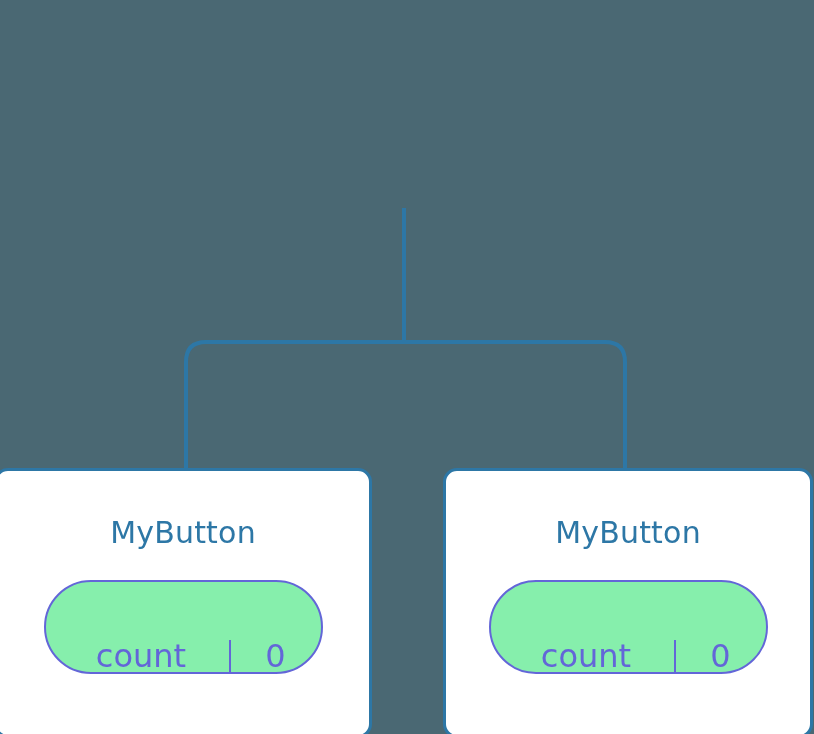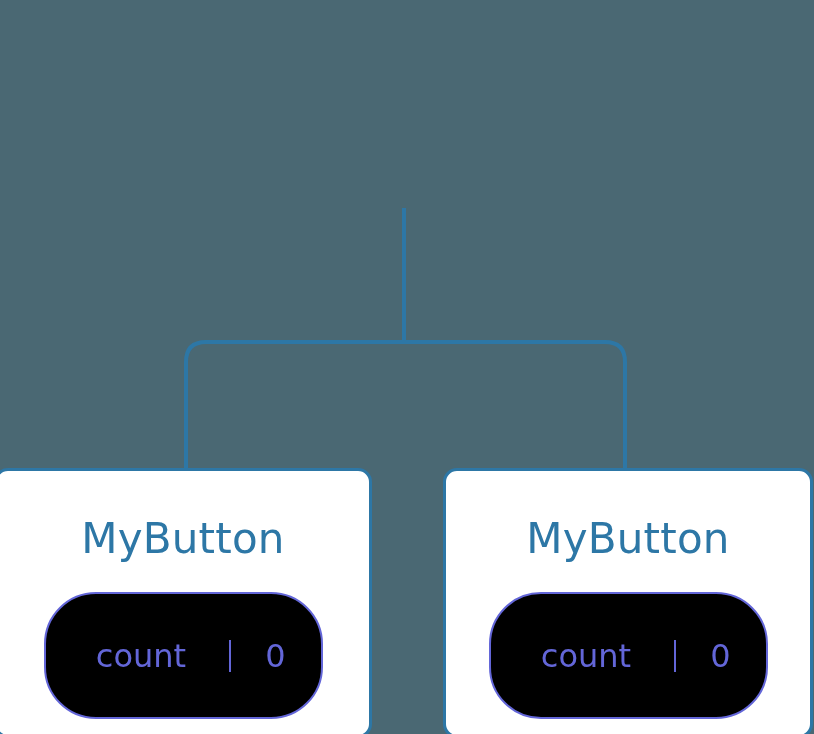--- a/index.html
+++ b/index.html
@@ -56,39 +56,39 @@
   .node-child-left {
     left: -6px;
     width: 378px;
   }
   .node-child-right {
     left: 443px;
     width: 370px;
   }
   .node-title {
     color: #2d77a6;
-    font-size: 42px;
+    font-size: 30px;
     line-height: 1;
     font-weight: 400;
     letter-spacing: 0.2px;
     white-space: nowrap;
   }
   .node-root .node-title {
     font-size: 35px;
   }
   
   .state-pill {
     margin-top: 32px;
     box-sizing: border-box;
-    height: 127px;
+    height: 94px;
     display: flex;
-    align-items: center;
+    align-items: flex-end;
     border: 2px solid #6366d8;
     border-radius: 52px;
-    background: #000000;
+    background: #86efac;
     overflow: hidden;
   }
   .pill-key,
   .pill-value {
     display: flex;
     align-items: center;
     justify-content: center;
     color: #6366d8;
     font-size: 32px;
     line-height: 1;

